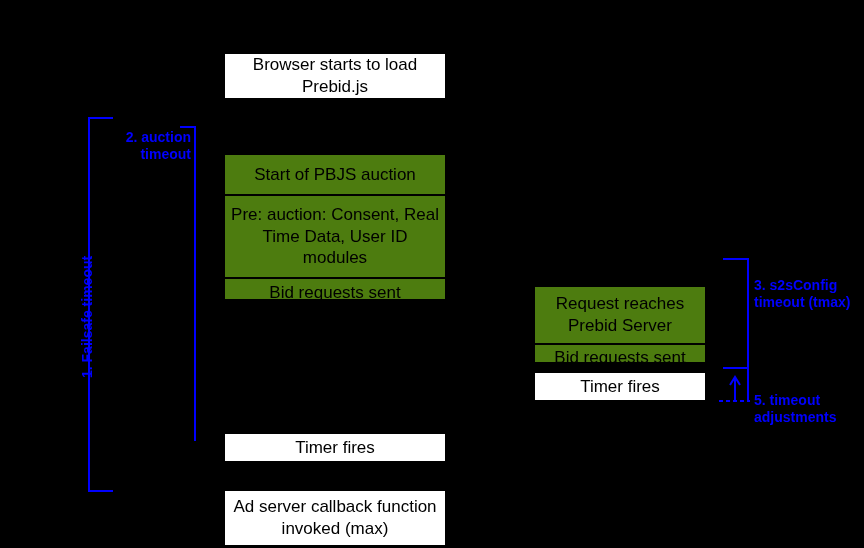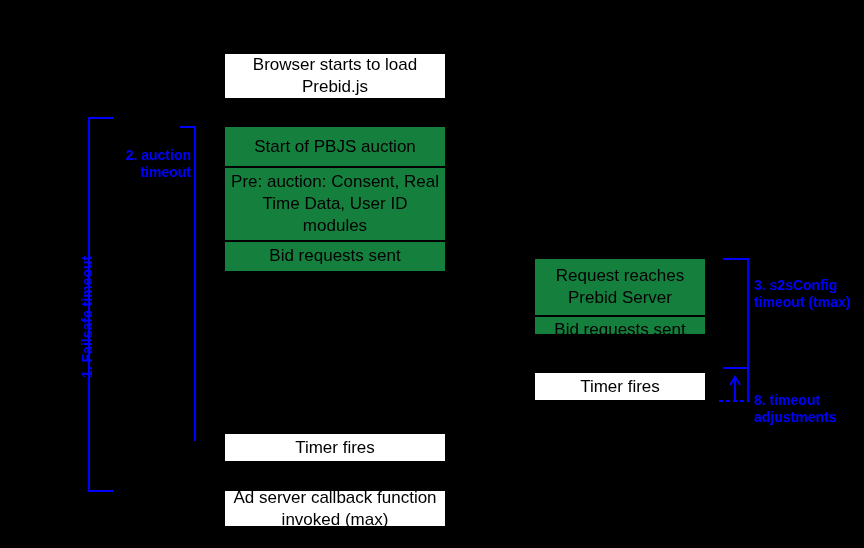--- a/index.html
+++ b/index.html
@@ -29,22 +29,23 @@
     justify-content: center;
     text-align: center;
     font-size: 17px;
     line-height: 1.28;
     font-family: "Liberation Sans", sans-serif;
     box-sizing: border-box;
     padding: 0 6px;
   }
   .stack {
     position: absolute;
-    background: #15803d;
+    background: #4d7c0f;
     box-sizing: border-box;
+    margin-top: 28px;
   }
   .stack .cell {
     color: #000000;
     display: flex;
     align-items: center;
     justify-content: center;
     text-align: center;
     font-size: 17px;
     line-height: 1.28;
     box-sizing: border-box;
@@ -92,35 +93,35 @@
 
   <div class="box" style="left:225px; top:42px; width:220px; height:44px;margin-top:12px;">
     <span>Browser starts to load Prebid.js</span>
   </div>
 
   <div class="stack" style="left:225px; top:127px; width:220px; height:144px;">
     <div class="cell" style="height:39px;">
       <span>Start of PBJS auction</span>
     </div>
     <div class="divider"></div>
-    <div class="cell" style="height:72px;">
+    <div class="cell" style="height:81px;">
       <span>Pre: auction: Consent, Real Time Data, User ID modules</span>
     </div>
     <div class="divider"></div>
     <div class="cell" style="height:28px;">
       <span>Bid requests sent</span>
     </div>
   </div>
 
 
   <div class="box" style="left:225px; top:434px; width:220px; height:27px;">
     <span>Timer fires</span>
   </div>
 
-  <div class="box" style="left:225px; top:491px; width:220px; height:35px;">
+  <div class="box" style="left:225px; top:491px; width:220px; height:54px;">
     <span>Ad server callback function invoked (max)</span>
   </div>
 
   <div class="stack" style="left:535px; top:259px; width:170px; height:75px;">
     <div class="cell" style="height:56px;">
       <span>Request reaches Prebid Server</span>
     </div>
     <div class="divider"></div>
     <div class="cell" style="height:25px;">
       <span>Bid requests sent</span>
@@ -152,28 +153,28 @@
     </g>
     <g stroke="#0000ff" stroke-width="2" fill="none" stroke-dasharray="4 3">
       <path d="M 719 401 L 750 401"></path>
     </g>
   </svg>
 
   <div class="vrot" style="left:79px; top:378px;">
     <span>1. Failsafe timeout</span>
   </div>
 
-  <div class="annot right-align" style="left:96px; top:130px; width:95px;">
+  <div class="annot right-align" style="left:96px; top:112px; width:95px;">
     <span>2. auction
 timeout</span>
   </div>
 
   <div class="annot left-align" style="left:754px; top:260px; width:110px;">
     <span>3. s2sConfig
 timeout (tmax)</span>
   </div>
 
   <div class="annot left-align" style="left:754px; top:375px; width:110px;">
-    <span>8. timeout
+    <span>5. timeout
 adjustments</span>
   </div>
 
 </div>
 
 </body></html>

